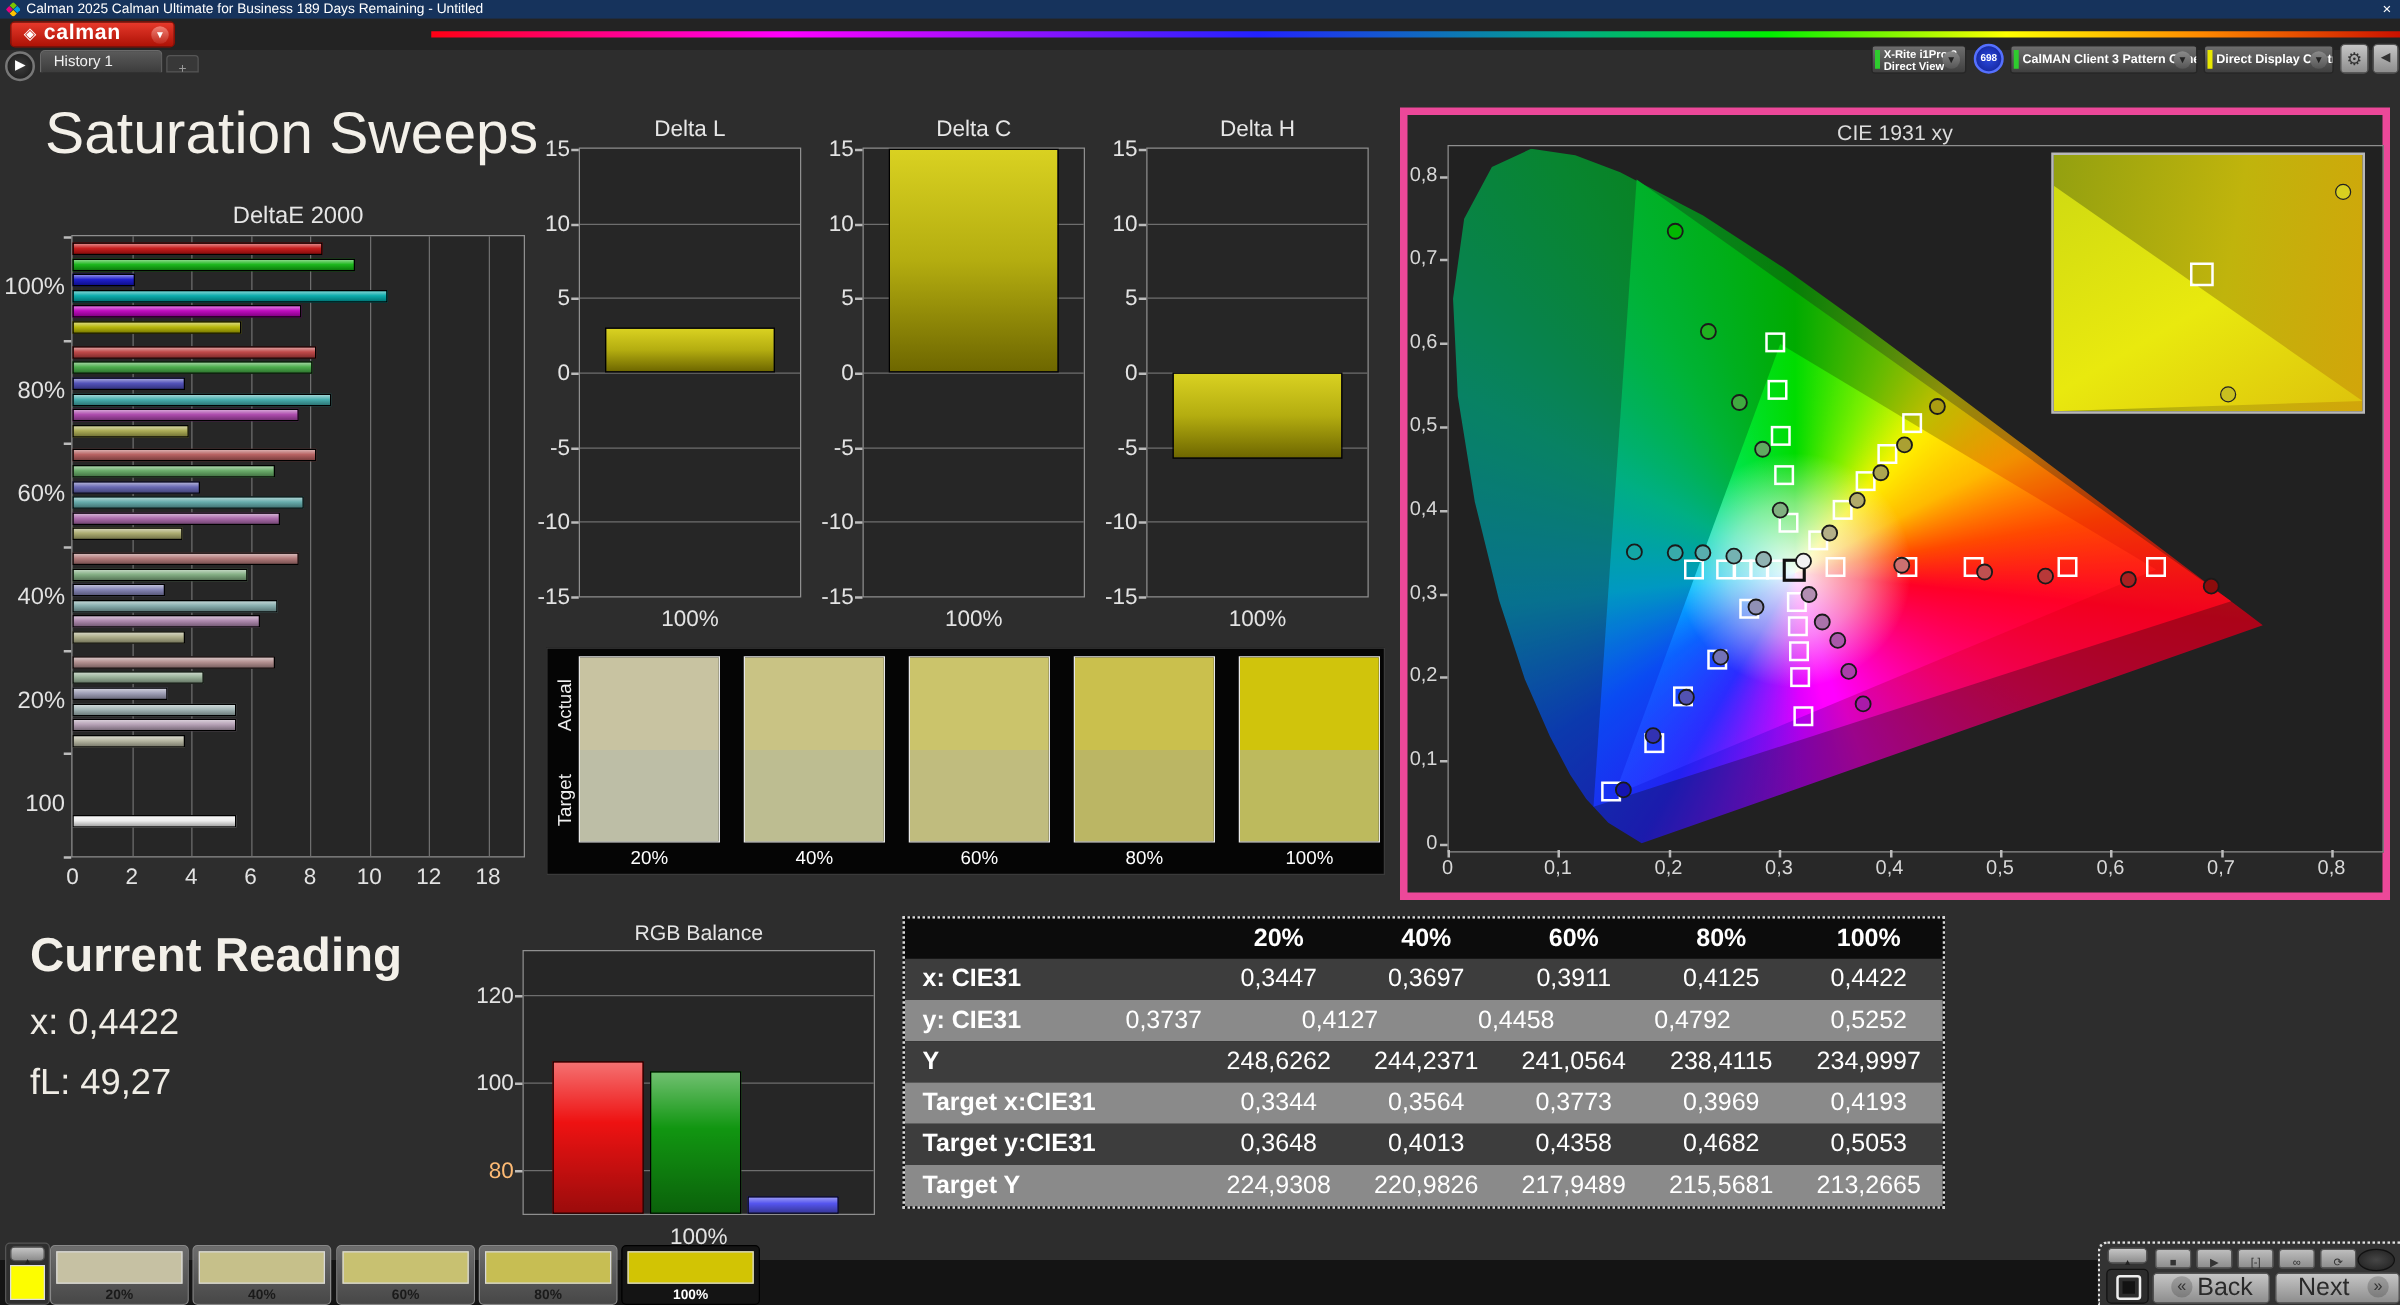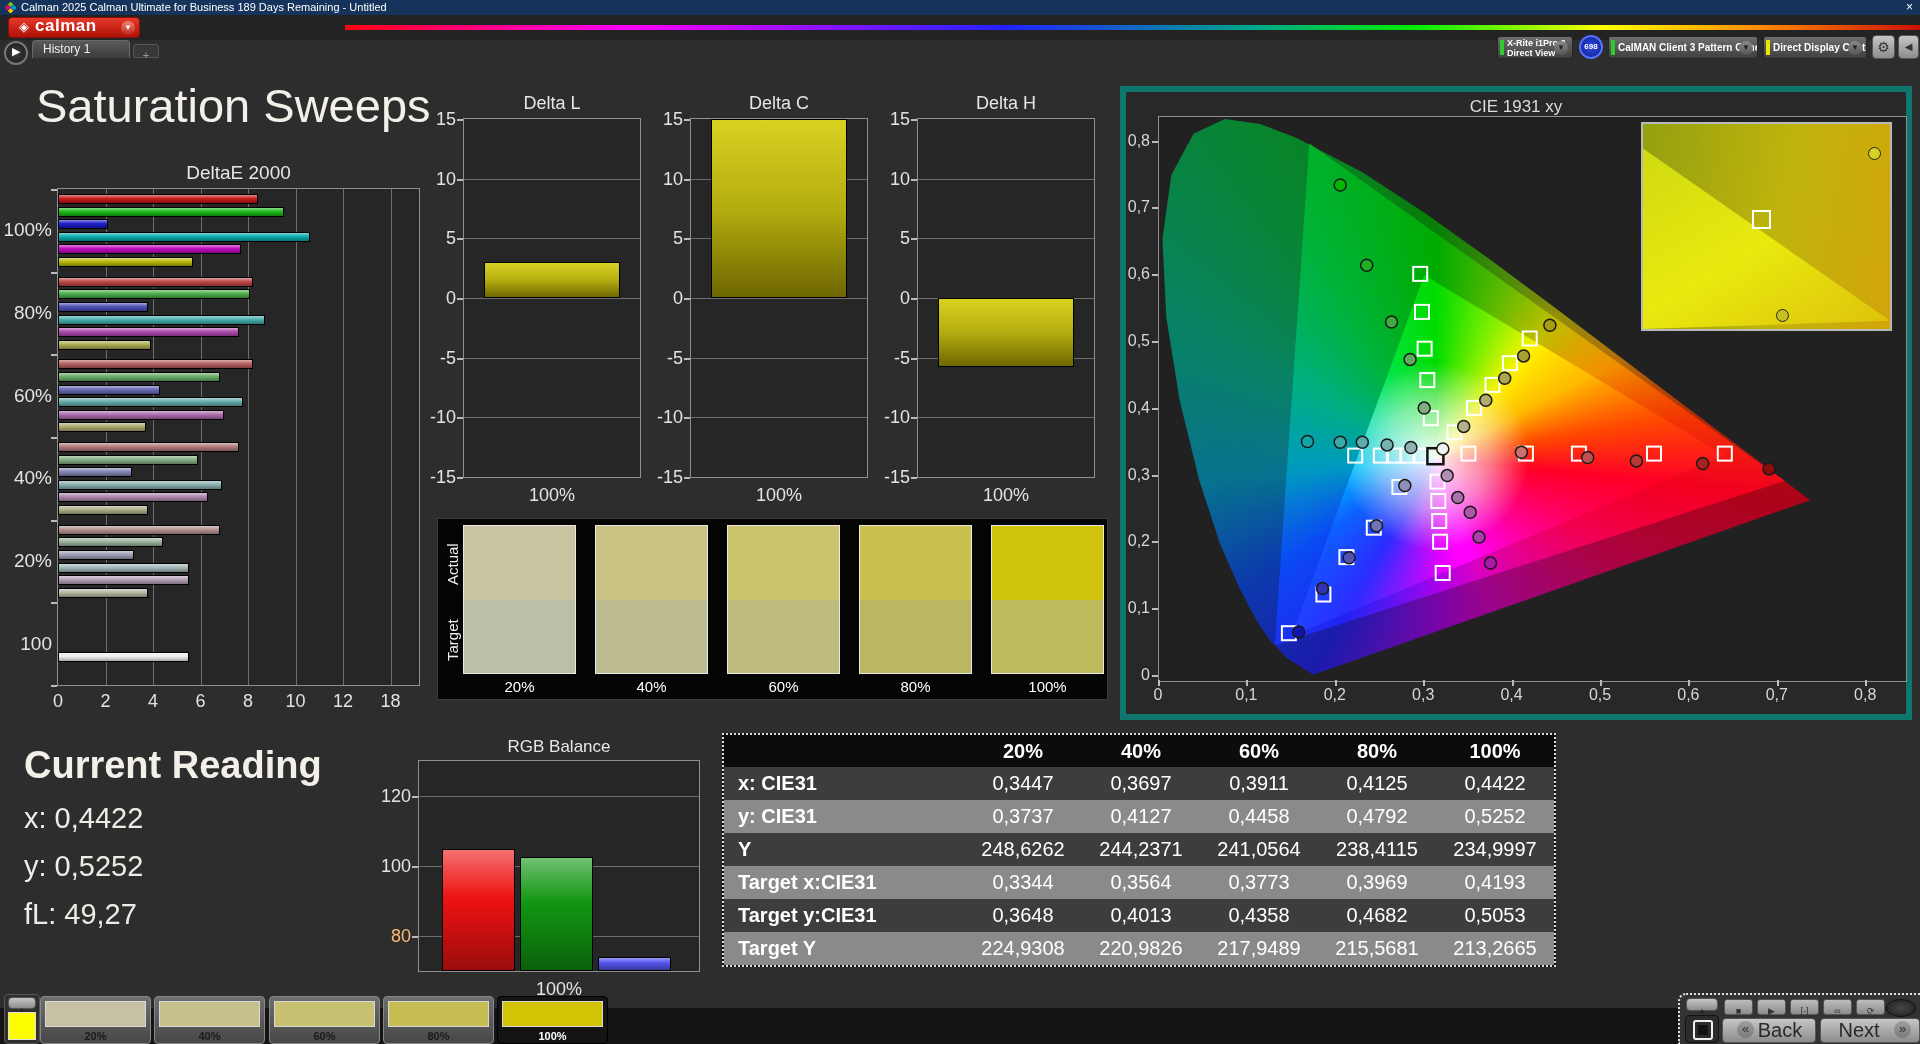--- a/index.html
+++ b/index.html
@@ -254,21 +254,21 @@
     </div>
     <div style="position: absolute; left: 421px; top: 159px; width: 113px; text-align: center; font-size: 15px; color: rgb(255, 255, 255);">80%</div>
     <div style="position: absolute; left: 553px; top: 6px; width: 113px; height: 149px; border: 1px solid rgb(232, 232, 232); box-sizing: border-box;">
       <div style="position: absolute; left: 0px; top: 0px; width: 100%; height: 50%; background: rgb(208, 196, 12);"></div>
       <div style="position: absolute; left: 0px; top: 50%; width: 100%; height: 50%; background: rgb(189, 186, 93);"></div>
     </div>
     <div style="position: absolute; left: 553px; top: 159px; width: 113px; text-align: center; font-size: 15px; color: rgb(255, 255, 255);">100%</div>
   </div>
 
 <div class="abs" style="left:1120px;top:86px;width:780px;height:622px;background:#282828;
-            border:6px solid #0f766e;">
+            border:6px solid #ec4899;">
   <div class="ctitle" id="cie-title" style="left:0;top:5px;width:100%;font-size:17px;color:#dcdcdc;">CIE 1931 xy</div>
   <div class="abs" id="cieplot" style="left:32px;top:24px;width:747px;height:564px;background:#212121;border:1px solid #8f8f8f;">
       <div class="locus" style="clip-path: polygon(20.66% 98.87%, 17.09% 95.94%, 14.73% 92.6%, 13% 89.15%, 10.83% 83.69%, 8.15% 75.61%, 5.39% 64.4%, 2.79% 50.41%, 0.97% 35.47%, 0.46% 21.64%, 1.65% 10.3%, 4.62% 2.95%, 8.82% 0.36%, 13.55% 1.26%, 18.36% 3.68%, 27.24% 9.81%, 35.79% 17.18%, 44.27% 25.24%, 52.7% 33.53%, 60.81% 41.63%, 68.25% 49.05%, 74.4% 55.19%, 79% 59.77%, 82.05% 62.82%, 85.31% 66.08%, 87.18% 67.93%); filter: brightness(0.72) saturate(0.92);"></div>
       <div class="locus" style="clip-path: polygon(625.9px 363.9px, 150.3px 26.6px, 115.8px 528.3px); filter: brightness(0.95);"></div>
       <div class="locus" style="clip-path: polygon(565.8px 338.6px, 265.2px 158.2px, 132.6px 518.9px); filter: brightness(1.22);"></div>
       <div style="position: absolute; inset: 0px; clip-path: polygon(565.8px 338.6px, 265.2px 158.2px, 132.6px 518.9px); background: radial-gradient(120px at 276.427px 339.228px, rgba(255, 255, 255, 0.95) 0%, rgba(248, 248, 240, 0.5) 45%, rgba(240, 240, 230, 0) 78%);"></div>
       <svg viewBox="0 0 745 562" width="745" height="562" style="position: absolute; left: 0px; top: 0px;">
         <rect x="302.4" y="329.6" width="14" height="14" fill="none" stroke="#fff" stroke-width="2"></rect>
         <rect x="359.9" y="329.6" width="14" height="14" fill="none" stroke="#fff" stroke-width="2"></rect>
         <rect x="412.9" y="329.6" width="14" height="14" fill="none" stroke="#fff" stroke-width="2"></rect>
@@ -379,21 +379,20 @@
     <div style="position: absolute; left: 739.2px; top: 588px; width: 2px; height: 6px; background: rgb(187, 187, 187);"></div>
     <div style="position: absolute; left: 721.2px; top: 594px; width: 36px; text-align: center; font-size: 16px; color: rgb(216, 216, 216);">0,8</div>
     <div style="position: absolute; left: 26px; top: 48.6px; width: 6px; height: 2px; background: rgb(187, 187, 187);"></div>
     <div style="position: absolute; left: 0px; top: 39.6px; width: 24px; text-align: right; font-size: 16px; color: rgb(216, 216, 216);">0,8</div>
   </div>
 
 <div class="abs" style="left:24px;top:744px;width:380px;">
   <div style="font-size:38px;color:#f3f0e9;font-weight:bold;">Current Reading</div>
   <div id="reading-lines">
       <div style="font-size: 29px; color: rgb(239, 236, 229); margin-top: 15px;">x: 0,4422</div>
-      <div style="font-size: 29px; color: rgb(239, 236, 229); margin-top: 15px;">y: 0,5252</div>
       <div style="font-size: 29px; color: rgb(239, 236, 229); margin-top: 15px;">fL: 49,27</div>
     </div>
 </div>
 
 <div class="ctitle" id="rgb-title" style="left:418px;top:737px;width:282px;font-size:17px;">RGB Balance</div>
 <div class="plot" id="rgb" style="left:418px;top:760px;width:282px;height:212px;">
     <div style="position: absolute; left: 0px; top: 175px; width: 280px; height: 1px; background: rgb(110, 110, 110);"></div>
     <div style="position: absolute; left: -44px; top: 165px; width: 36px; text-align: right; font-size: 18px; color: #fdba74;">80</div>
     <div style="position: absolute; left: -7px; top: 175px; width: 6px; height: 2px; background: rgb(187, 187, 187);"></div>
     <div style="position: absolute; left: 0px; top: 105px; width: 280px; height: 1px; background: rgb(110, 110, 110);"></div>
@@ -418,21 +417,21 @@
       <div class="tcell" style="line-height: 32px;">100%</div>
     </div>
     <div class="trow" style="background: rgb(61, 61, 61); height: 33px;">
       <div class="tlab">x: CIE31</div>
       <div class="tcell" style="font-weight: normal;">0,3447</div>
       <div class="tcell" style="font-weight: normal;">0,3697</div>
       <div class="tcell" style="font-weight: normal;">0,3911</div>
       <div class="tcell" style="font-weight: normal;">0,4125</div>
       <div class="tcell" style="font-weight: normal;">0,4422</div>
     </div>
-    <div class="trow" style="background: rgb(138, 138, 138); height: 33px;">
+    <div class="trow" style="background: rgb(138, 138, 138); height: 33px; gap: 23px;">
       <div class="tlab">y: CIE31</div>
       <div class="tcell" style="font-weight: normal;">0,3737</div>
       <div class="tcell" style="font-weight: normal;">0,4127</div>
       <div class="tcell" style="font-weight: normal;">0,4458</div>
       <div class="tcell" style="font-weight: normal;">0,4792</div>
       <div class="tcell" style="font-weight: normal;">0,5252</div>
     </div>
     <div class="trow" style="background: rgb(61, 61, 61); height: 33px;">
       <div class="tlab">Y</div>
       <div class="tcell" style="font-weight: normal;">248,6262</div>

